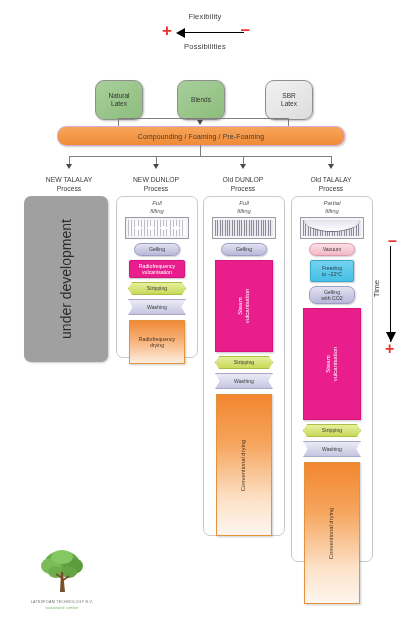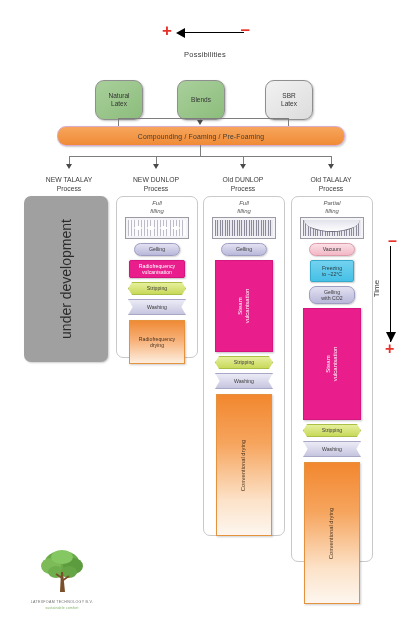--- a/index.html
+++ b/index.html
@@ -13,21 +13,21 @@
   }
   .stage{position:absolute;left:0;top:0;width:400px;height:624px;}
 
   
   #flex-block{position:absolute;left:140px;top:12px;width:130px;height:46px;}
   #flex-top-label,#flex-bottom-label{
     position:absolute;left:0;width:130px;text-align:center;
     font-size:7.5px;color:#3a3a3a;letter-spacing:.2px;
   }
   #flex-top-label{top:0;}
-  #flex-bottom-label{top:30px;margin-top:8px;}
+  #flex-bottom-label{top:30px;}
   .flex-arrow-row{position:absolute;top:13px;left:0;width:130px;height:16px;}
   .plus-sign,.minus-sign{
     position:absolute;color:#e8312a;font-weight:bold;line-height:14px;
   }
   .plus-sign{left:22px;top:-1px;font-size:17px;}
   .minus-sign{right:20px;top:-2px;font-size:17px;}
   .arrow-line{
     position:absolute;left:42px;top:7px;width:62px;height:1px;background:#000;
   }
   .arrow-head-left{
@@ -211,20 +211,21 @@
   #logo-block{position:absolute;left:26px;top:548px;width:72px;height:66px;text-align:center;}
   #logo-name{font-size:3.6px;letter-spacing:.3px;color:#6f6f6f;margin-top:2px;}
   #logo-tag{font-size:3.4px;letter-spacing:.2px;color:#7fb069;margin-top:1.5px;}
 </style>
 </head>
 <body>
 
 <div class="stage">
 
   <div id="flex-block">
+    <div id="flex-top-label">Flexibility</div>
     <div class="flex-arrow-row">
       <span class="plus-sign">+</span>
       <span class="arrow-head-left"></span>
       <span class="arrow-line"></span>
       <span class="minus-sign">–</span>
     </div>
     <div id="flex-bottom-label">Possibilities</div>
   </div>
 
   <div class="material-node mat-green" id="node-natural">

